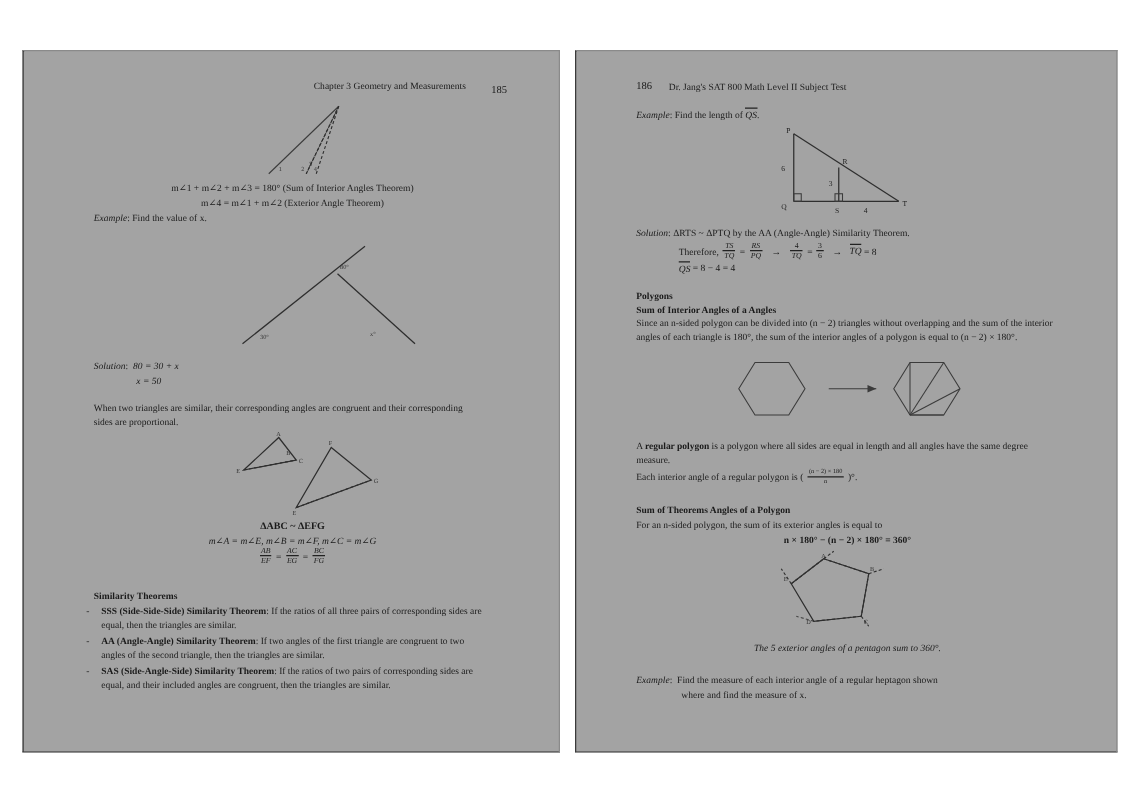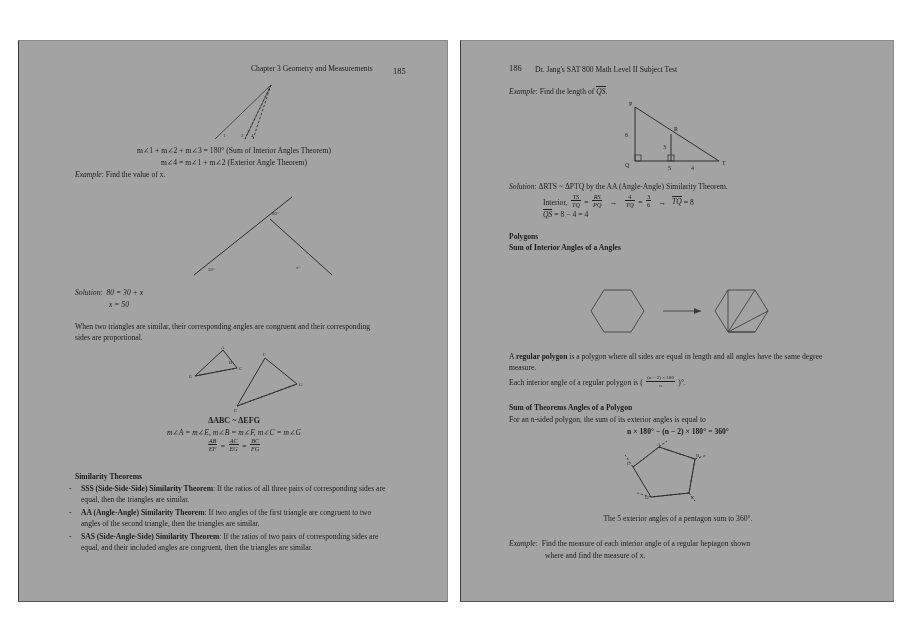--- a/index.html
+++ b/index.html
@@ -208,21 +208,21 @@
           <text class="lbl" x="44" y="50">3</text>
           <text class="lbl" x="72" y="71">4</text>
         </svg>
       </div>
 
       <div class="t" style="left:48px; top:140px;">
         <span class="ital">Solution</span><span>: </span><span>ΔRTS ~ ΔPTQ   by the AA (Angle-Angle) Similarity Theorem.</span>
       </div>
 
       <div class="t" style="left:82px; top:152px;">
-        <span>Interior,</span>
+        <span>Therefore,</span>
         <span class="frac">
           <span class="num mi">TS</span>
           <span class="den mi">TQ</span>
         </span>
         <span>=</span>
         <span class="frac">
           <span class="num mi">RS</span>
           <span class="den mi">PQ</span>
         </span>
         <span style="padding:0 4px;">→</span>
@@ -238,20 +238,21 @@
         <span style="padding:0 4px;">→</span>
         <span class="mi ovl">TQ</span><span> = 8</span>
       </div>
 
       <div class="t" style="left:82px; top:168px;">
         <span class="mi ovl">QS</span><span> = 8 − 4 = 4</span>
       </div>
 
       <div class="t bold" style="left:48px; top:190px;">Polygons</div>
       <div class="t bold" style="left:48px; top:201px;">Sum of Interior Angles of a Angles</div>
+      <div class="body-block" style="left:48px; top:212px; width:336px;">Since an n-sided polygon can be divided into (n − 2) triangles without overlapping and the sum of the interior angles of each triangle is 180°, the sum of the interior angles of a polygon is equal to (n − 2) × 180°.</div>
 
       <div class="fig" style="left:120px; top:243px;">
         <svg width="200" height="54" viewBox="0 0 200 54">
           <polygon class="stk" points="10,27 23,6 50,6 63,27 50,48 23,48"></polygon>
           <line class="stk" x1="82" y1="27" x2="120" y2="27"></line>
           <polygon points="120,27 113,24 113,30" fill="#3b3b3b"></polygon>
           <polygon class="stk" points="134,27 147,6 174,6 187,27 174,48 147,48"></polygon>
           <line class="stk" x1="147" y1="48" x2="147" y2="6"></line>
           <line class="stk" x1="147" y1="48" x2="174" y2="6"></line>
           <line class="stk" x1="147" y1="48" x2="187" y2="27"></line>
@@ -289,21 +290,21 @@
           <line class="dsh" x1="22" y1="26" x2="14" y2="14"></line>
           <line class="dsh" x1="48" y1="6" x2="56" y2="0"></line>
           <text class="lbl-s" x="46" y="5">A</text>
           <text class="lbl-s" x="85" y="16">B</text>
           <text class="lbl-s" x="80" y="58">C</text>
           <text class="lbl-s" x="34" y="58">D</text>
           <text class="lbl-s" x="16" y="24">E</text>
         </svg>
       </div>
 
-      <div class="t ctr" style="left:0; width:434px; top:472px;">The 5 exterior angles of a pentagon sum to 360°.</div>
+      <div class="t ctr" style="left:0; width:434px; top:472px;font-style:italic;">The 5 exterior angles of a pentagon sum to 360°.</div>
 
       <div class="t" style="left:48px; top:497px;">
         <span class="ital">Example</span><span>:&nbsp; </span><span>Find the measure of each interior angle of a regular heptagon shown</span>
       </div>
       <div class="t" style="left:84px; top:509px;">where and find the measure of x.</div>
 
     </div>
   </div>
 
 </div>

